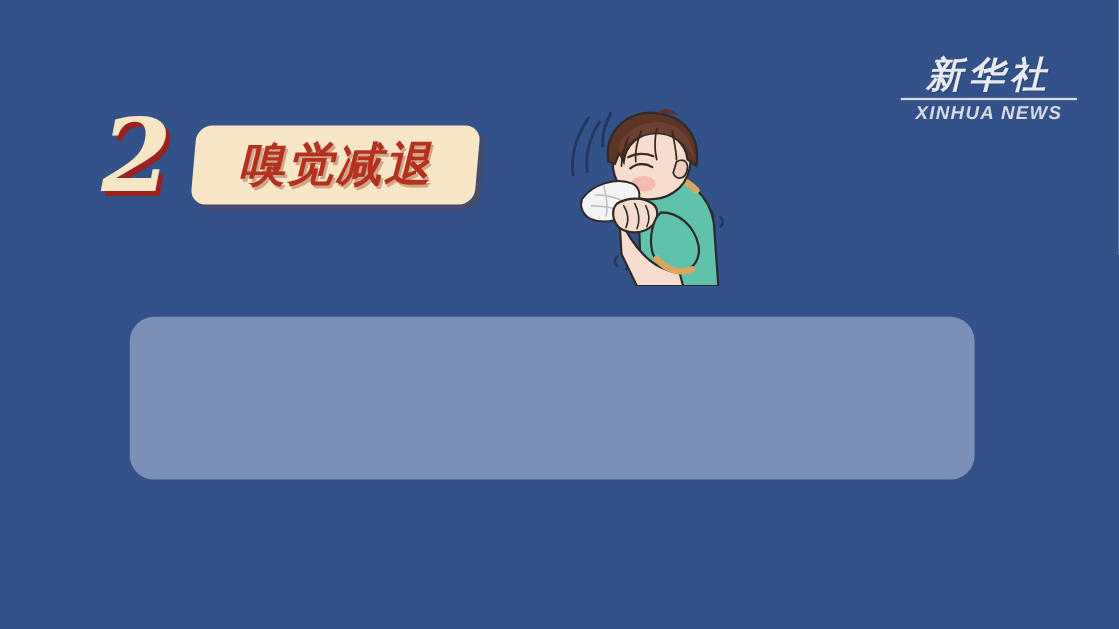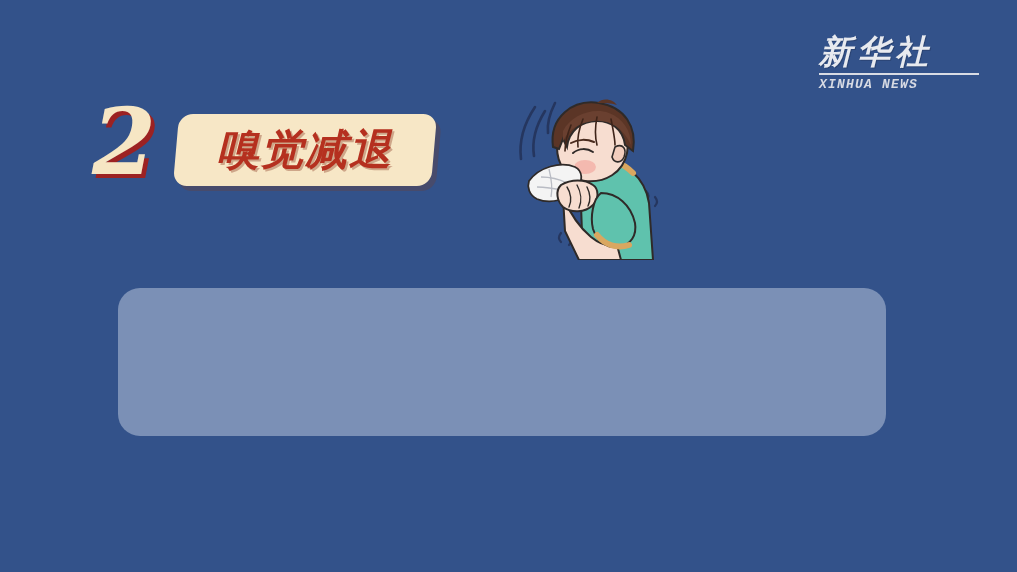--- a/index.html
+++ b/index.html
@@ -17,43 +17,44 @@
     position: relative;
     width: 1017px;
     height: 572px;
     background: #33528a;
     overflow: hidden;
   }
 
   
   #logo {
     position: absolute;
-    top: 34px;
+    top: 50px;
     right: 38px;
     width: 160px;
+    text-align: center;
     user-select: none;
   }
   #logo .logo-cn {
     font-family: "DejaVu Sans", "Liberation Sans", sans-serif;
     font-size: 33px;
     font-weight: bold;
     color: #e8eaef;
     letter-spacing: 5px;
     line-height: 1.08;
     font-style: italic;
     text-shadow: 1px 1px 0 #2b4473;
   }
   #logo .logo-rule {
     height: 2px;
     background: #d9dce4;
     margin: 3px 0 2px 0;
   }
   #logo .logo-en {
-    font-family: Liberation Mono, monospace;
-    font-size: 13px;
+    font-family: Liberation Sans, sans-serif;
+    font-size: 17px;
     font-weight: bold;
     font-style: italic;
     color: #d7dae3;
     letter-spacing: 1.2px;
   }
 
   
   #badge-number {
     position: absolute;
     left: 92px;

